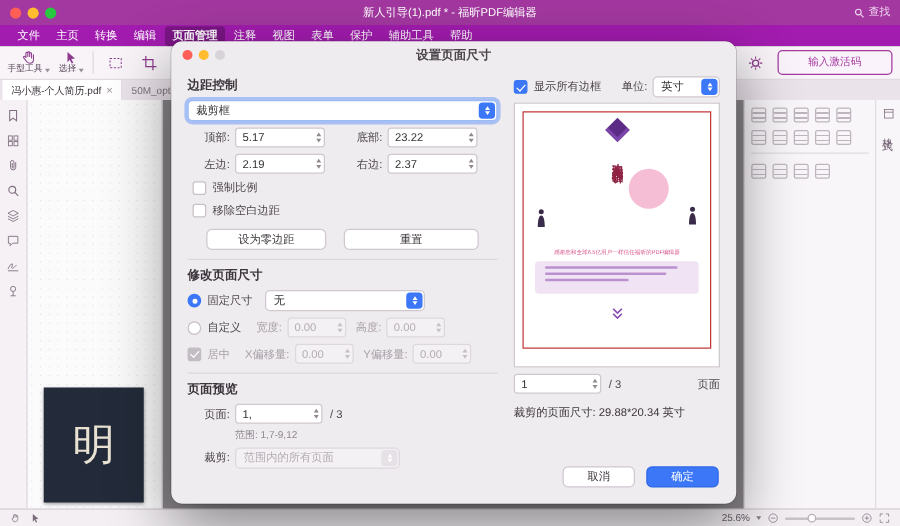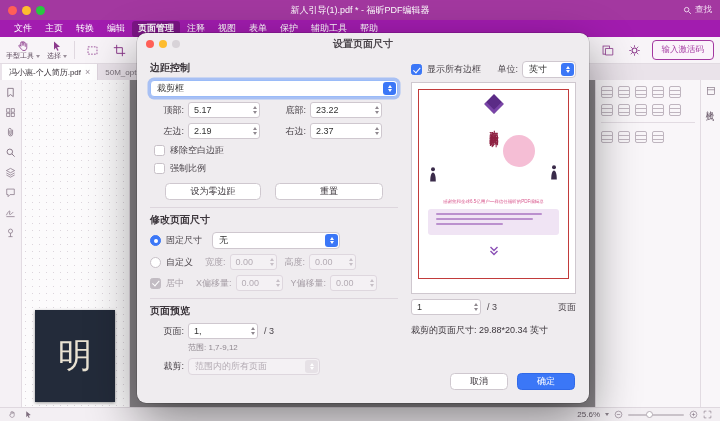--- a/index.html
+++ b/index.html
@@ -22,21 +22,21 @@
   
   .toolbar { height:27px; background:#F8F4F8; border-bottom:1px solid #E2DBE2; display:flex; align-items:center; padding:0 6px; gap:7px; }
   .tool { display:flex; flex-direction:column; align-items:center; gap:0px; color:#5d4b5d; font-size:7px; line-height:8px; }
   .tool svg { width:12px; height:12px; color:#8C3A8C; }
   .tool .cap { display:flex; align-items:center; gap:2px; }
   .caret { width:0;height:0;border-left:2.5px solid transparent;border-right:2.5px solid transparent;border-top:3px solid #9a8f9a; }
   .vsep { width:1px; height:18px; background:#E0D8E0; }
   .icon-btn { width:20px; height:20px; border:none; background:transparent; display:flex; align-items:center; justify-content:center; border-radius:4px; }
   .icon-btn svg { width:13px; height:13px; color:#8C3A8C; }
   .toolbar-spacer { flex:1; }
-  .activate-btn { border:1px solid #A338A0; background:#FBF3FB; color:#A338A0; font-size:8.5px; border-radius:4px; padding:3px 9px; white-space:nowrap; }
+  .activate-btn { border:1px solid #A338A0; background:#FBF3FB; color:#A338A0; font-size:8.5px; border-radius:4px; padding:3px 24px; white-space:nowrap; }
 
   
   .tabbar { height:16px; background:#EAE3EA; display:flex; align-items:stretch; padding-left:2px; }
   .tab { display:flex; align-items:center; gap:4px; font-size:8px; color:#7a717a; padding:0 7px; border-right:1px solid #DDD4DD; }
   .tab.active { background:#fff; color:#3a333a; }
   .tab .close { color:#9a909a; font-size:9px; }
 
   
   .main { position:absolute; top:80px; left:0; right:0; bottom:14px; display:flex; }
   .iconstrip { width:22px; background:#F5F1F5; border-right:1px solid #E2DBE2; display:flex; flex-direction:column; align-items:center; padding-top:7px; gap:9px; }
@@ -388,25 +388,25 @@
             <span>2.37</span>
             <span class="stepper">
                 <span class="tri-u"></span>
                 <span class="tri-d"></span>
               </span>
           </div>
         </div>
 
         <div class="row" style="margin-left:4px">
           <span class="checkbox"></span>
-          <span class="cb-label">移除空白边距</span>
+          <span class="cb-label">强制比例</span>
         </div>
         <div class="row" style="margin-left:4px">
           <span class="checkbox"></span>
-          <span class="cb-label">强制比例</span>
+          <span class="cb-label">移除空白边距</span>
         </div>
 
         <div class="row" style="justify-content:center; gap:14px; margin-top:8px">
           <button class="btn" style="width:96px">设为零边距</button>
           <button class="btn" style="width:108px">重置</button>
         </div>
 
         <div class="hr"></div>
         <div class="sec-h">修改页面尺寸</div>
 

